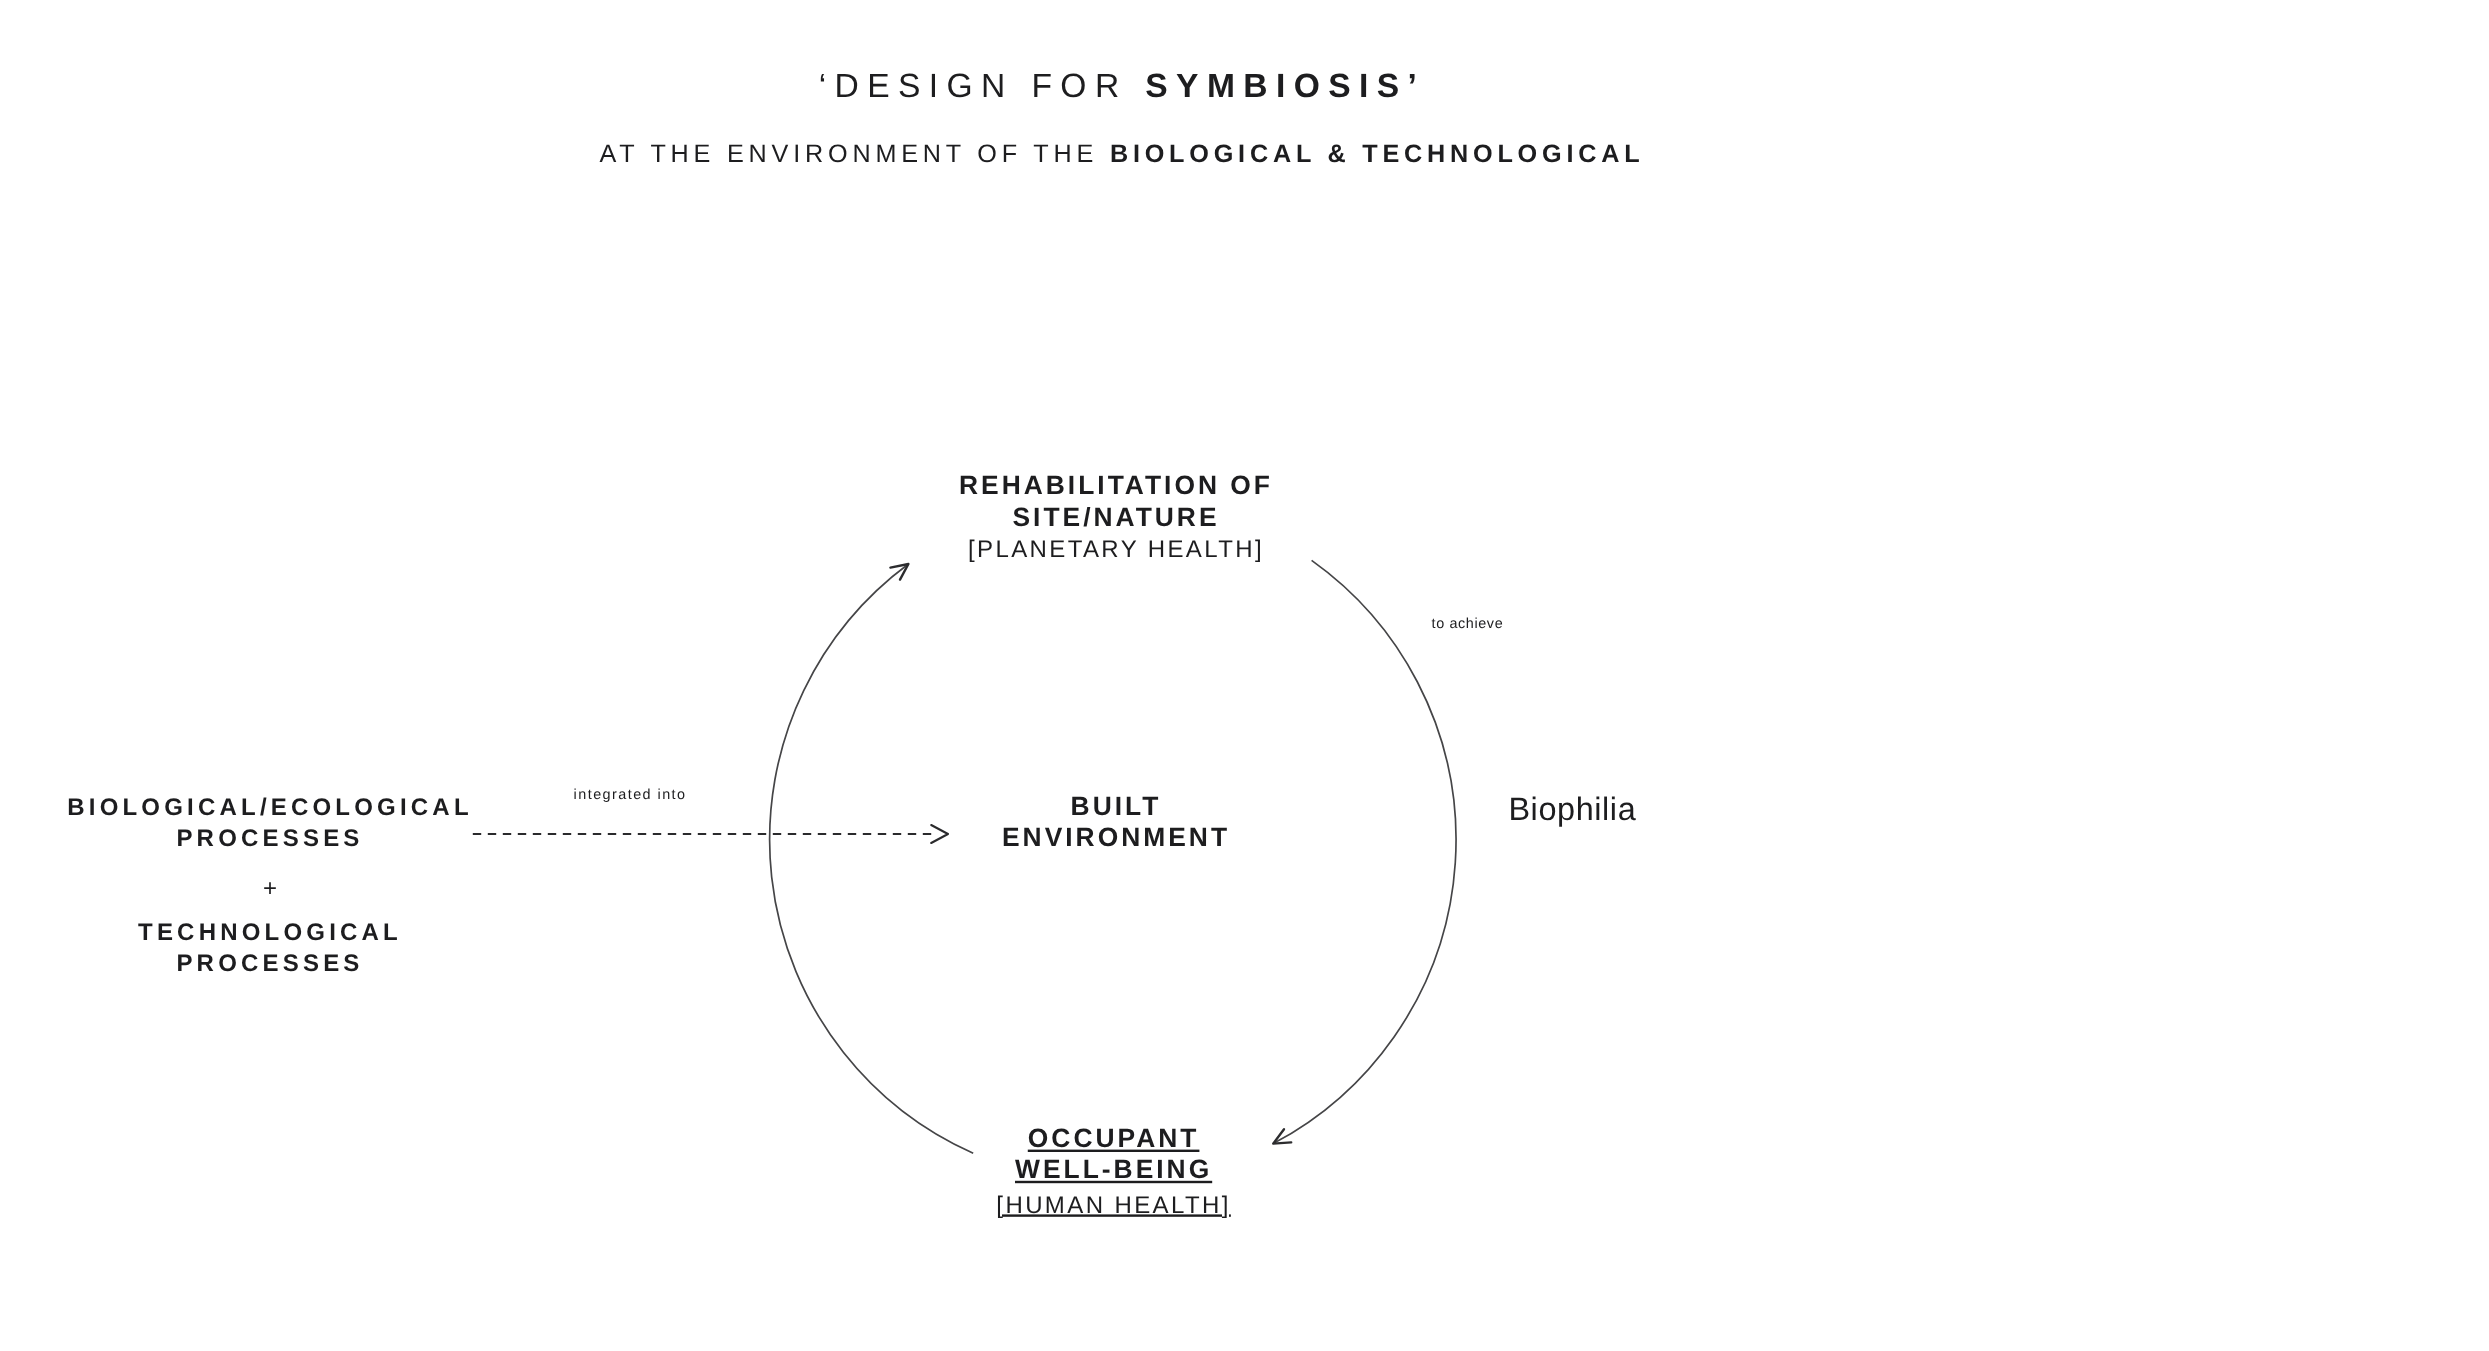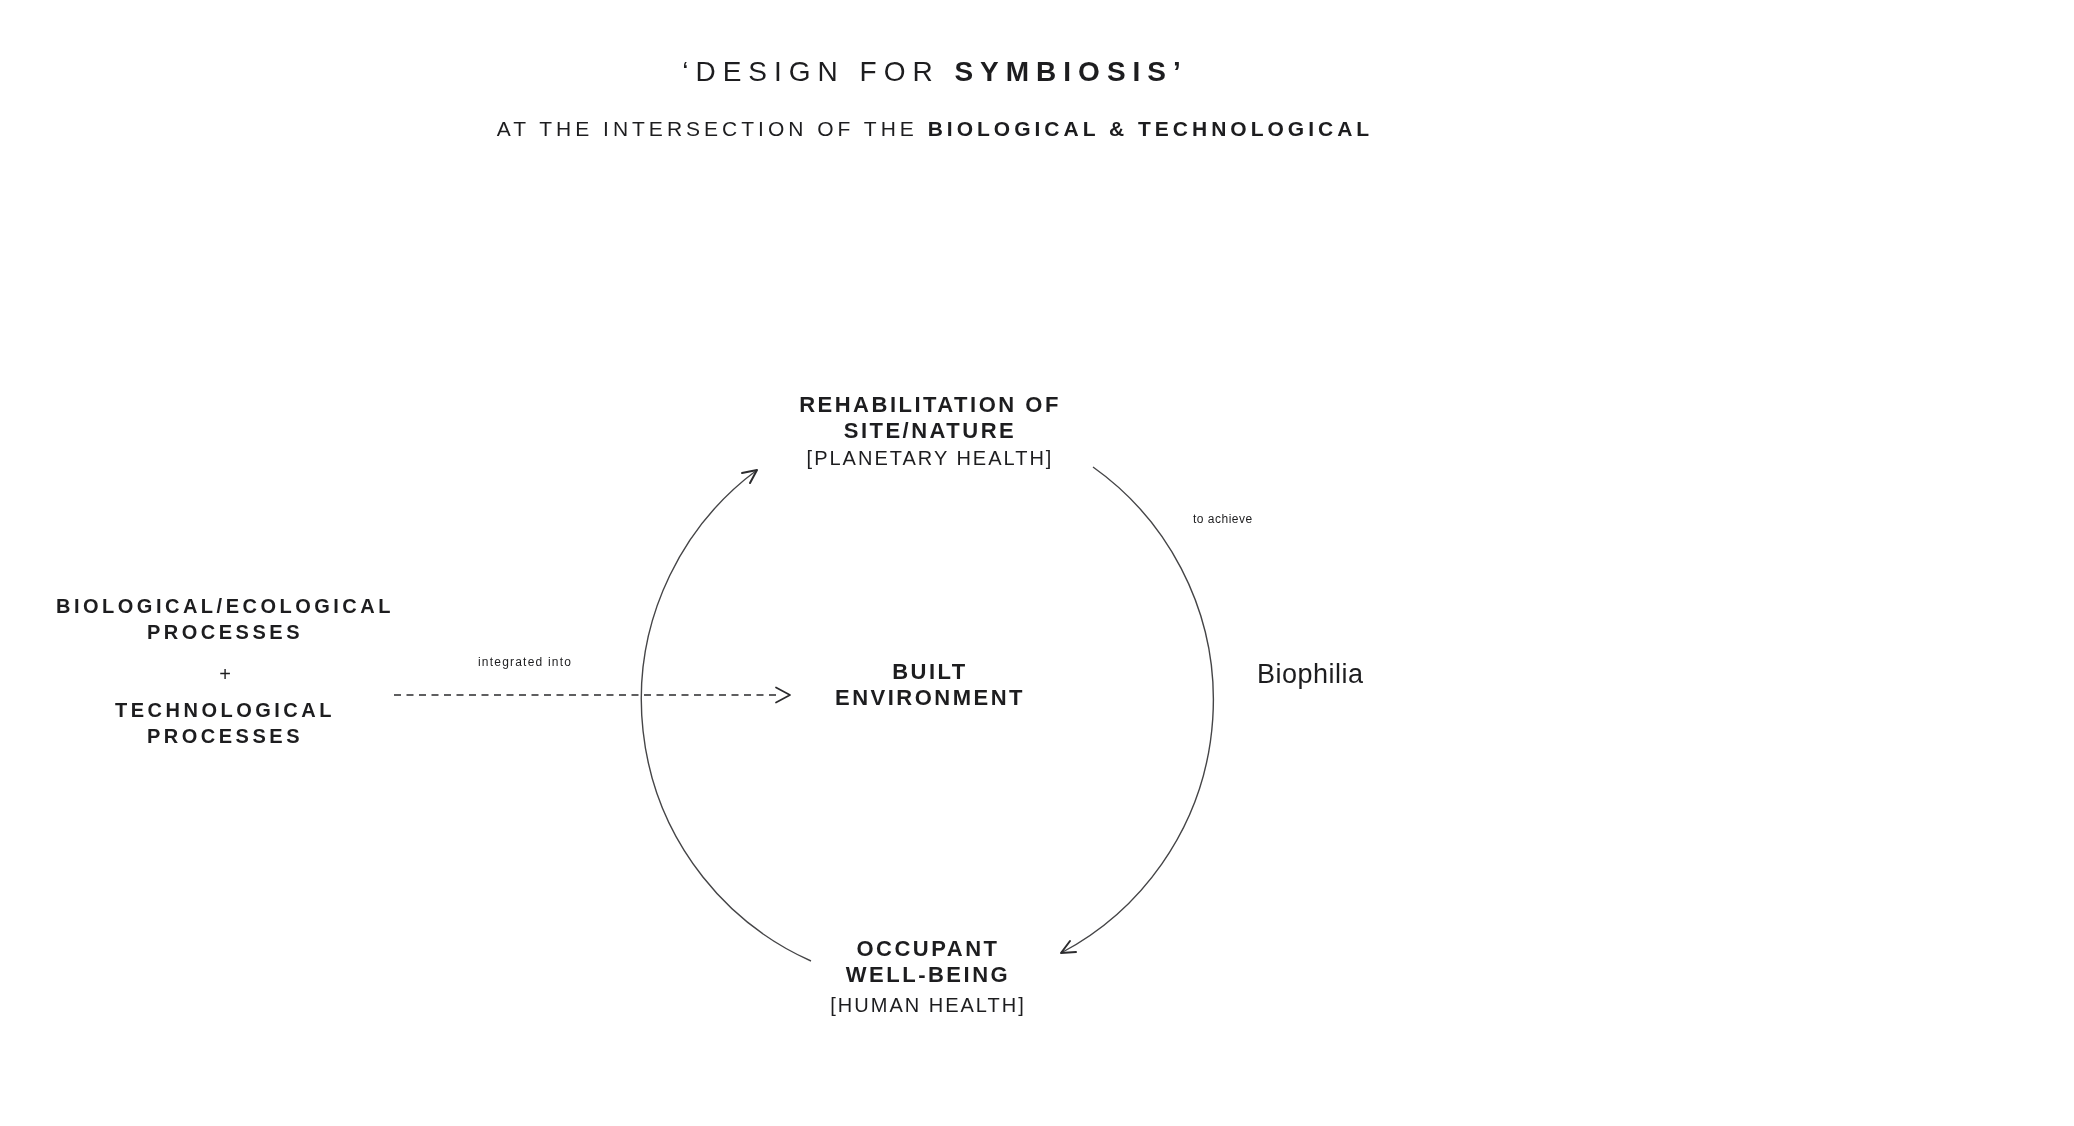--- a/index.html
+++ b/index.html
@@ -29,21 +29,21 @@
   }
   .page-subtitle{
     position:absolute;left:0;top:117px;width:1870px;
     margin:0;text-align:center;
     font-size:21px;line-height:24px;font-weight:normal;
     letter-spacing:4px;white-space:pre-line;
   }
 
   
   .left-block{
-    position:absolute;left:25px;top:593px;width:400px;
+    position:absolute;left:25px;top:660px;width:400px;
     text-align:center;
   }
   .caps-bold{
     font-weight:bold;font-size:20px;line-height:26px;
     letter-spacing:3.5px;white-space:pre-line;
   }
   .plus{
     font-size:20px;line-height:22px;letter-spacing:0;
     margin-top:18px;font-weight:normal;
   }
@@ -59,21 +59,21 @@
   .biophilia-label{
     position:absolute;left:1257px;top:658px;
     font-size:27px;line-height:32px;letter-spacing:0.5px;
   }
 
   
   .node{position:absolute;text-align:center;width:400px;}
   .node .caps-bold{font-size:22px;line-height:26px;letter-spacing:2.5px;}
   .node-top{left:730px;top:392px;}
   .node-center{left:730px;top:659px;}
-  .node-bottom{left:728px;top:936px;}
+  .node-bottom{left:728px;top:936px;text-decoration:underline;}
   .caps-sub{
     font-weight:normal;font-size:20px;line-height:18px;
     letter-spacing:2px;margin-top:5px;
   }
   .node-bottom .caps-sub{margin-top:8px;}
 
   
   .diagram-svg{position:absolute;left:0;top:0;pointer-events:none;}
   .arc{fill:none;stroke:var(--line);stroke-width:1.4px;}
   .arc-head{fill:none;stroke:#2c2c2e;stroke-width:2px;stroke-linecap:round;stroke-linejoin:round;}
@@ -87,21 +87,21 @@
     white-space:pre-line;color:var(--text);
   }
 </style>
 </head>
 <body>
 
 <div class="stage">
 
   <h1 class="page-title"><span>‘DESIGN FOR </span><span class="b">SYMBIOSIS’</span></h1>
 
-  <h2 class="page-subtitle"><span>AT THE INTERSECTION OF THE </span><span class="b">BIOLOGICAL &amp; TECHNOLOGICAL</span></h2>
+  <h2 class="page-subtitle"><span>AT THE ENVIRONMENT OF THE </span><span class="b">BIOLOGICAL &amp; TECHNOLOGICAL</span></h2>
 
   <div class="left-block">
     <div class="caps-bold">BIOLOGICAL/ECOLOGICAL
 PROCESSES</div>
     <div class="plus">+</div>
     <div class="caps-bold bottom">TECHNOLOGICAL
 PROCESSES</div>
   </div>
 
   <div class="small-label integrated-label">integrated into</div>

